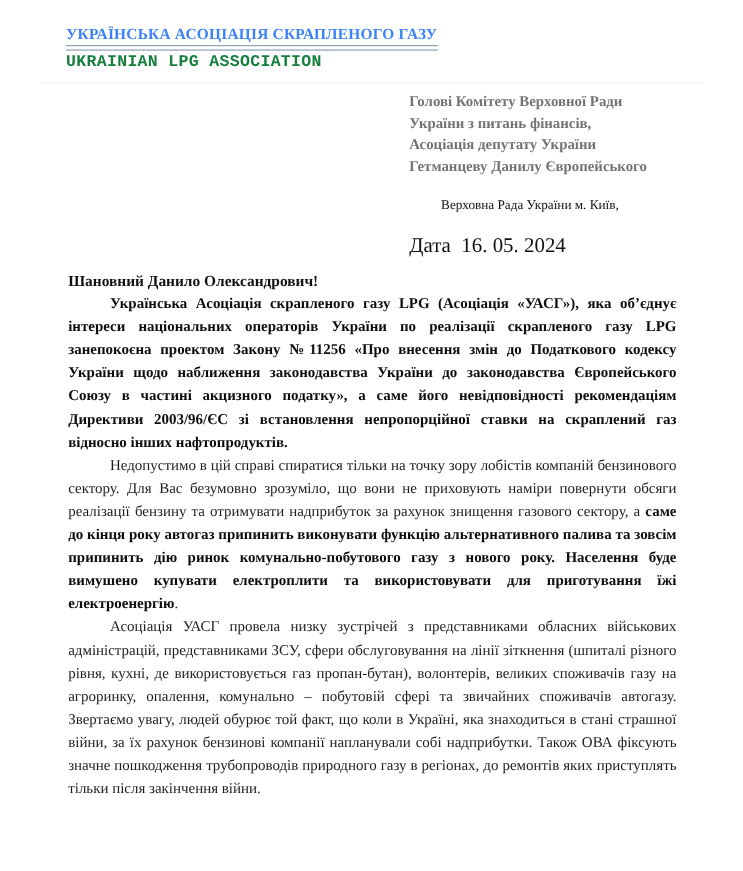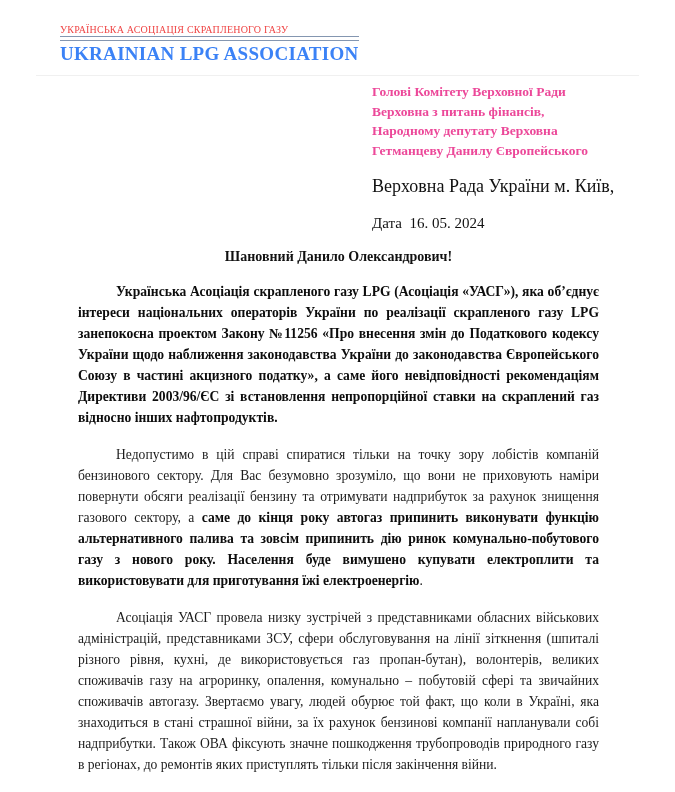--- a/index.html
+++ b/index.html
@@ -13,70 +13,71 @@
   }
   
   .letterhead{
     display:flex;align-items:flex-start;gap:13px;
     margin:0 36px;padding:16px 24px 10px 24px;
     border-bottom:1px solid #f0f0f0;
   }
   .logo-box{flex:0 0 auto;}
   .org-names{display:inline-block;margin-top:8px;}
   .org-name-uk{
-    font-weight:normal;color:#ef4444;font-size:10px;letter-spacing:.2px;
+    font-weight:bold;color:#3b82f6;font-size:14px;letter-spacing:.2px;
     white-space:nowrap;
   }
   .org-divider{
     height:3px;margin:1px 0 2px 0;
     border-top:1px solid #8496b0;border-bottom:1px solid #8496b0;
   }
   .org-name-en{
-    font-weight:bold;color:#3b82f6;font-size:19px;letter-spacing:.3px;
+    font-weight:bold;color:#15803d;font-size:15px;letter-spacing:.3px;
     white-space:nowrap;
+    font-family:Liberation Mono, monospace;
   }
   
   .right-col{margin:6px 60px 0 372px;}
   .recipient .line{
-    font-weight:bold;font-size:13.5px;line-height:19.5px;color:#ec4899;
+    font-weight:bold;font-size:13.5px;line-height:19.5px;color:#737373;
   }
   .address{margin-top:17px;}
-  .address .line{font-size:18px;line-height:19.5px;color:#111;}
+  .address .line{font-size:12px;line-height:19.5px;color:#111;margin-left:29px;}
   .meta{margin-top:17px;}
-  .meta .line{font-size:15px;line-height:19.5px;color:#111;white-space:pre;}
+  .meta .line{font-size:19px;line-height:19.5px;color:#111;white-space:pre;}
   
   .salutation{
-    margin:16px 60px 0 62px;text-align:center;
+    margin:16px 60px 0 62px;
     font-weight:bold;font-size:14px;color:#111;
   }
   .body-text{margin:0 60px 0 62px;}
   .para{
-    margin:16px;text-align:justify;text-indent:38px;
+    margin:0;text-align:justify;text-indent:38px;
     font-size:13.6px;line-height:21px;color:#1c1c1c;
   }
   .para .b{font-weight:bold;color:#0d0d0d;}
 </style>
 </head>
 <body>
 
 <div class="page">
 
   <div class="letterhead">
     <div class="org-names">
       <div class="org-name-uk">УКРАЇНСЬКА АСОЦІАЦІЯ СКРАПЛЕНОГО ГАЗУ</div>
       <div class="org-divider"></div>
       <div class="org-name-en">UKRAINIAN LPG ASSOCIATION</div>
     </div>
   </div>
 
   <div class="right-col">
     <div class="recipient">
         <div class="line">Голові Комітету Верховної Ради</div>
-        <div class="line">Верховна з питань фінансів,</div>
-        <div class="line">Народному депутату Верховна</div>
+        <div class="line">України з питань фінансів,</div>
+        <div class="line">Асоціація депутату України</div>
         <div class="line">Гетманцеву Данилу Європейського</div>
       </div>
     <div class="address">
         <div class="line">Верховна Рада України м. Київ,</div>
       </div>
     <div class="meta">
       <div class="line">Дата  16. 05. 2024</div>
     </div>
   </div>
 

